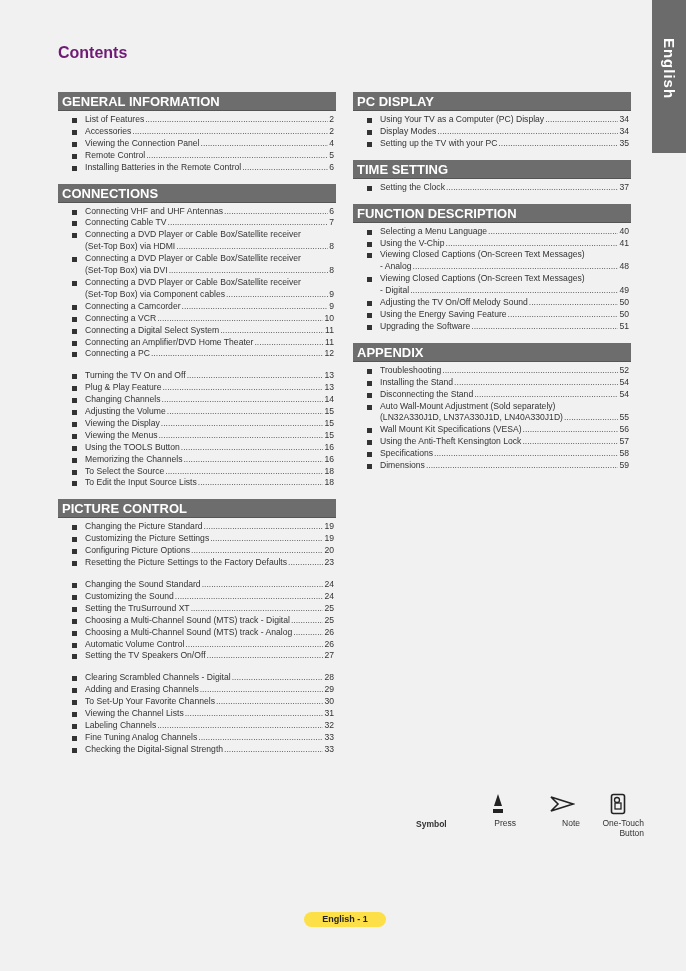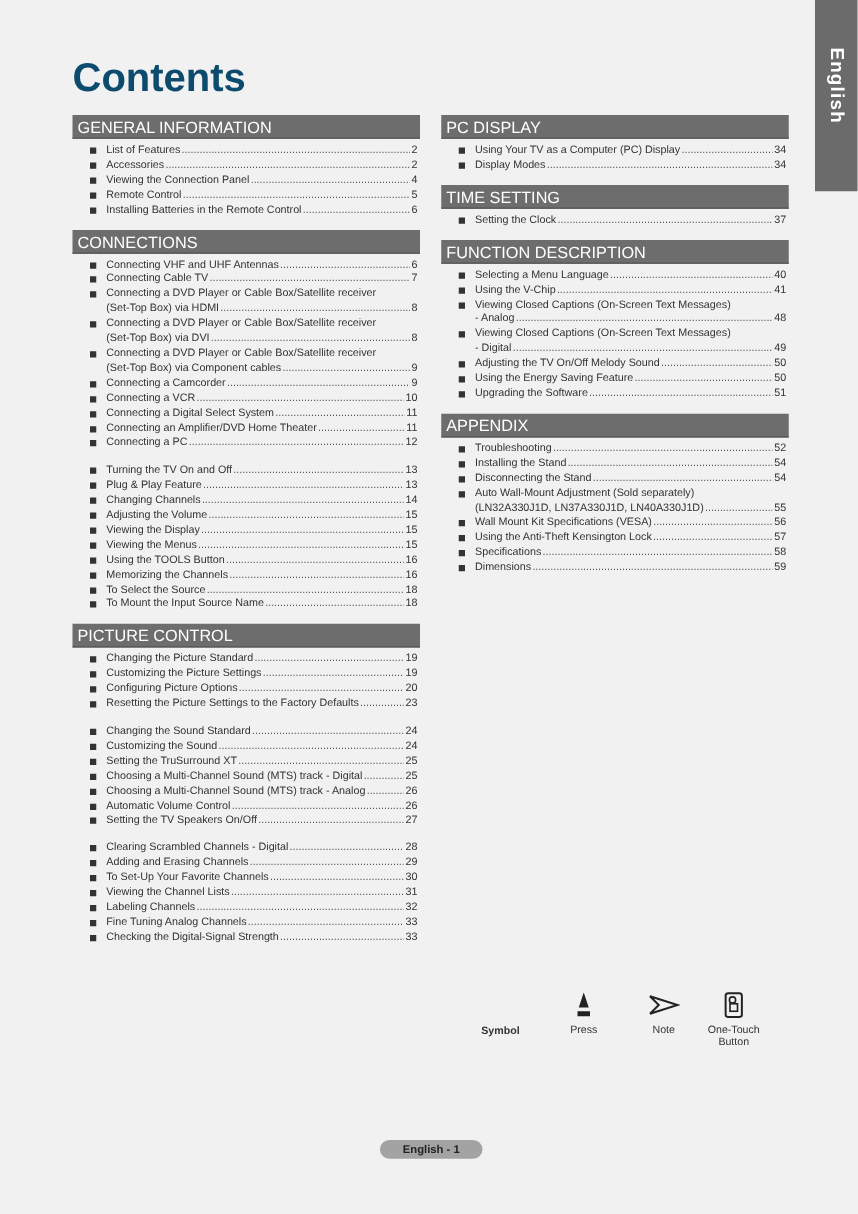--- a/index.html
+++ b/index.html
@@ -19,28 +19,28 @@
       position: absolute; left: 50%; top: 38px;
       transform: translateX(-50%) rotate(90deg);
       transform-origin: center center;
       color: #fff; font-weight: bold; font-size: 15px; letter-spacing: 1px;
       white-space: nowrap;
       display: block;
       margin-top: 22px;
     }
     .page-title {
       position: absolute; left: 58px; top: 44px;
-      font-size: 32px; font-weight: bold; color: #0c4a6e;
+      font-size: 16px; font-weight: bold; color: #701a75;
     }
     .col { position: absolute; top: 92px; width: 278px; }
     .col.left { left: 58px; }
     .col.right { left: 353px; }
     .section { margin-bottom: 10px; }
     .section-header {
-      background: #6d6d6d; color: #fff; font-weight: normal;
+      background: #6d6d6d; color: #fff; font-weight: bold;
       font-size: 13px; height: 18px; line-height: 19px;
       padding-left: 4px; border-bottom: 1px solid #555;
     }
     ul.items { list-style: none; margin: 3px 0 0 0; padding: 0 0 0 14px; }
     ul.items li {
       position: relative; font-size: 8.6px; line-height: 11.9px;
       padding-left: 13px; padding-right: 2px; color: #333;
     }
     ul.items li::before {
       content: ""; position: absolute; left: 0; top: 4px;
@@ -51,25 +51,25 @@
     .entry .dots {
       flex: 1; overflow: hidden; white-space: nowrap; color: #555;
       margin: 0 1px; min-width: 4px;
     }
     .entry .dots::after { content: "........................................................................................................................................................"; }
     .entry .p { white-space: nowrap; }
     .pre { display: block; white-space: nowrap; }
     .symbols {
       position: absolute; left: 385px; top: 793px; width: 240px; height: 50px;
     }
-    .sym { position: absolute; text-align: center; font-size: 8.5px; color: #333; }
+    .sym { position: absolute; text-align: right; font-size: 8.5px; color: #333; margin-left: 31px; }
     .sym .lbl { display: block; }
     .footer-pill {
       position: absolute; left: 304px; top: 912px; width: 82px; height: 15px;
-      background: #a3a3a3; border-radius: 8px; text-align: center;
+      background: #fde047; border-radius: 8px; text-align: center;
       font-size: 9px; font-weight: bold; line-height: 15px; color: #222;
     }
   </style>
 </head>
 <body>
 
 <div class="lang-tab">
   <span>English</span>
 </div>
 
@@ -254,21 +254,21 @@
         </li>
         <li>
           <div class="entry">
             <span class="t">To Select the Source</span>
             <span class="dots"></span>
             <span class="p">18</span>
           </div>
         </li>
         <li>
           <div class="entry">
-            <span class="t">To Mount the Input Source Name</span>
+            <span class="t">To Edit the Input Source Lists</span>
             <span class="dots"></span>
             <span class="p">18</span>
           </div>
         </li>
       </ul>
     </div>
     <div class="section">
       <div class="section-header">PICTURE CONTROL</div>
       <ul class="items">
         <li>
@@ -417,20 +417,27 @@
             <span class="t">Using Your TV as a Computer (PC) Display</span>
             <span class="dots"></span>
             <span class="p">34</span>
           </div>
         </li>
         <li>
           <div class="entry">
             <span class="t">Display Modes</span>
             <span class="dots"></span>
             <span class="p">34</span>
+          </div>
+        </li>
+        <li>
+          <div class="entry">
+            <span class="t">Setting up the TV with your PC</span>
+            <span class="dots"></span>
+            <span class="p">35</span>
           </div>
         </li>
       </ul>
     </div>
     <div class="section">
       <div class="section-header">TIME SETTING</div>
       <ul class="items">
         <li>
           <div class="entry">
             <span class="t">Setting the Clock</span>

